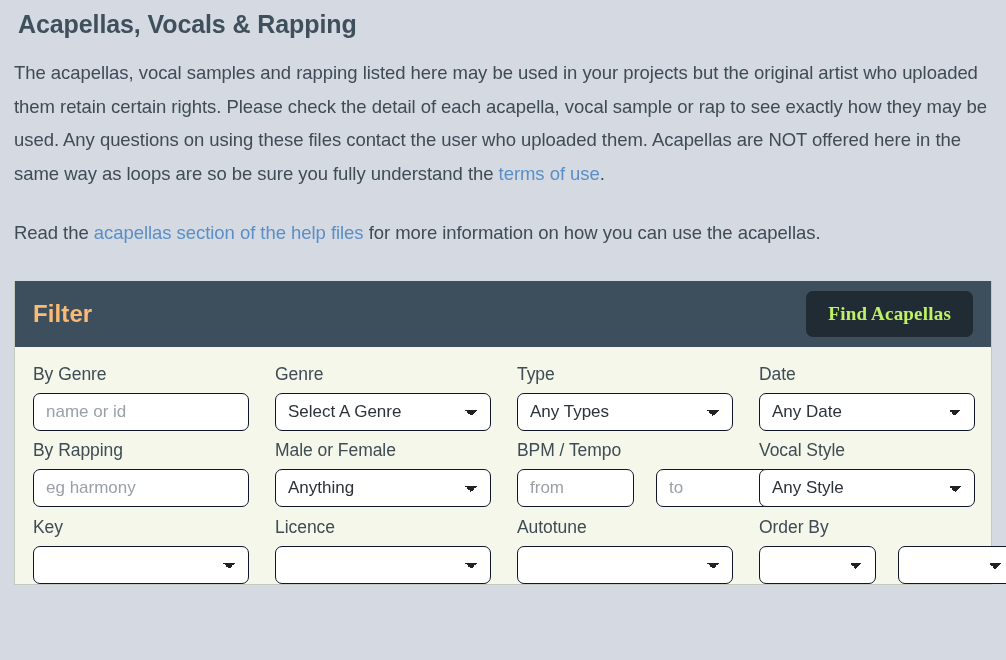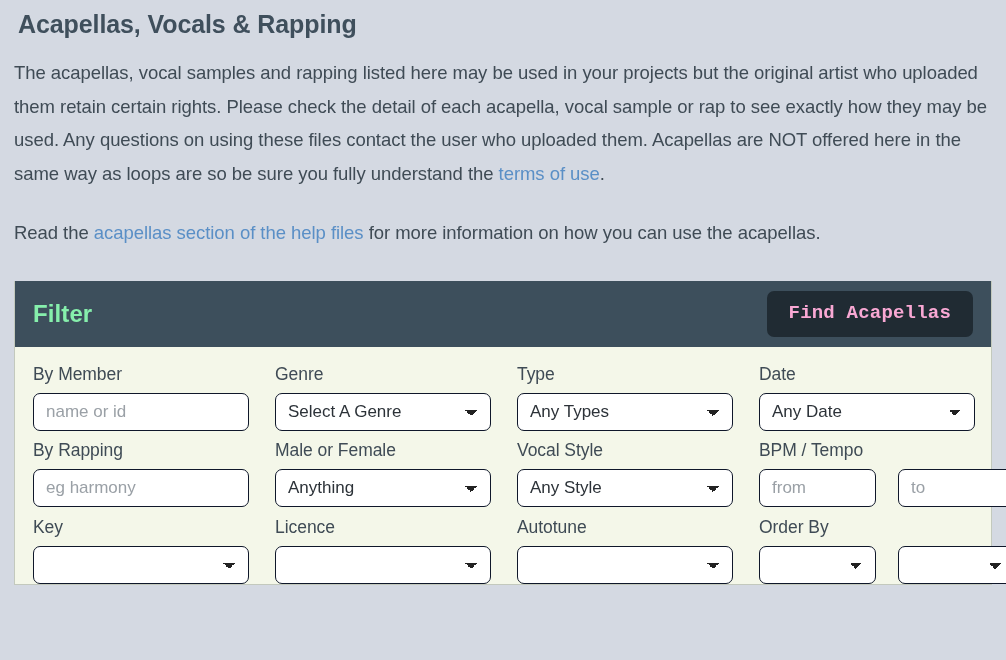--- a/index.html
+++ b/index.html
@@ -61,29 +61,29 @@
     display: flex;
     align-items: center;
     justify-content: space-between;
     padding: 0 18px 0 18px;
     box-sizing: border-box;
   }
   .filter-header h2 {
     margin: 0;
     font-size: 24px;
     font-weight: bold;
-    color: #86efac;
+    color: #fdba74;
     letter-spacing: 0.1px;
   }
   .find-btn {
     background: #202b33;
-    color: #f9a8d4;
+    color: #bef264;
     border: none;
     border-radius: 7px;
-    font-family: Liberation Mono, monospace;
+    font-family: Liberation Serif, serif;
     font-size: 19px;
     font-weight: bold;
     padding: 13px 22px 14px 22px;
     cursor: pointer;
     letter-spacing: 0.2px;
     line-height: 1;
   }
 
   .filter-body {
     padding: 16px 18px 0 18px;
@@ -156,21 +156,21 @@
     <div class="filter-header">
       <h2>Filter</h2>
       <button class="find-btn">Find Acapellas</button>
     </div>
 
     <div class="filter-body">
 
       <div class="field-row">
 
         <div class="field-col">
-          <label class="field-label">By Member</label>
+          <label class="field-label">By Genre</label>
           <input class="field-control" type="text" placeholder="name or id" style="">
         </div>
 
         <div class="field-col">
           <label class="field-label">Genre</label>
           <select class="field-control">
             <option>Select A Genre</option>
           </select>
         </div>
 
@@ -196,36 +196,36 @@
 
         <div class="field-col">
           <label class="field-label">By Rapping</label>
           <input class="field-control" type="text" placeholder="eg harmony" style="">
         </div>
 
         <div class="field-col">
           <label class="field-label">Male or Female</label>
           <select class="field-control">
             <option>Anything</option>
-          </select>
-        </div>
-
-        <div class="field-col">
-          <label class="field-label">Vocal Style</label>
-          <select class="field-control">
-            <option>Any Style</option>
           </select>
         </div>
 
         <div class="field-col">
           <label class="field-label">BPM / Tempo</label>
           <div class="split-pair">
             <input class="field-control" type="text" placeholder="from" style="">
             <input class="field-control" type="text" placeholder="to" style="">
           </div>
+        </div>
+
+        <div class="field-col">
+          <label class="field-label">Vocal Style</label>
+          <select class="field-control">
+            <option>Any Style</option>
+          </select>
         </div>
 
       </div>
 
       <div class="row-gap-2"></div>
 
       <div class="field-row">
 
         <div class="field-col">
           <label class="field-label">Key</label>

